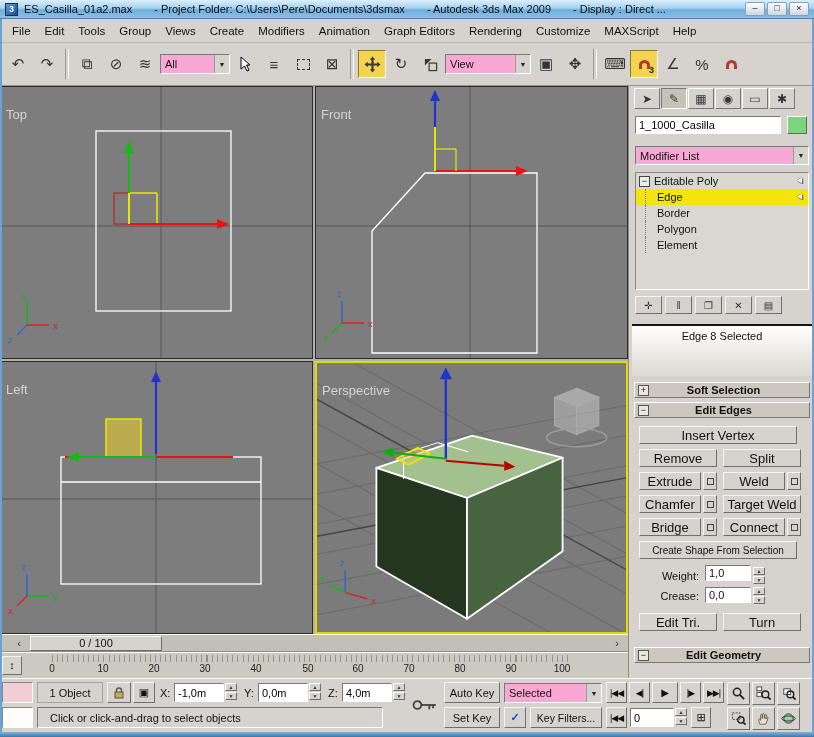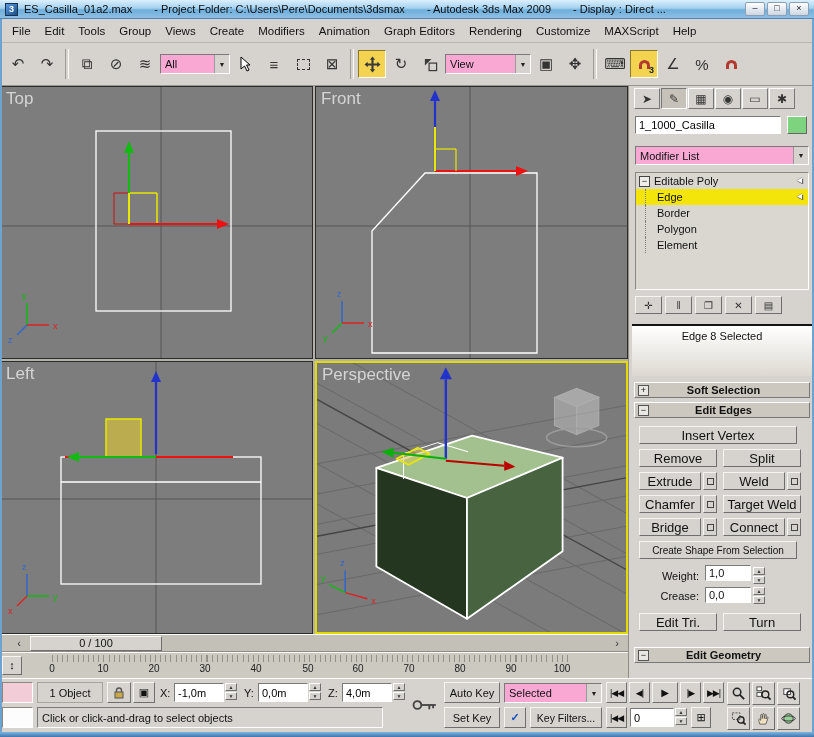--- a/index.html
+++ b/index.html
@@ -28,21 +28,21 @@
   .dd-val{flex:1;padding:3px 4px 0;white-space:nowrap;overflow:hidden}
   .dd-btn{width:15px;background:#d6d3ce;border-left:1px solid #9a9a9a;font-size:7px;display:flex;align-items:center;justify-content:center;color:#222}
   .dashedbox{width:13px;height:11px;border:1px dashed #333}
   .magnet{width:11px;height:9px;border:3px solid #b23a2e;border-bottom:none;border-radius:6px 6px 0 0;display:inline-block}
   .snapnum{position:absolute;right:3px;bottom:2px;font-size:9px;font-weight:bold;color:#123}
 
   
   .main{position:absolute;top:86px;left:0;width:628px;height:592px;background:#b4b1aa}
   .vp{position:absolute;background:#7d7d7d;border:1px solid #2c2c2c;overflow:hidden}
   .vp.active{border:2px solid #e3da00}
-  .vp-label{position:absolute;top:2px;left:5px;color:#d4d4d4;font-size:17px;z-index:3}
+  .vp-label{position:absolute;top:20px;left:5px;color:#d4d4d4;font-size:13px;z-index:3}
   .vp svg{position:absolute;inset:0;width:100%;height:100%}
   .vp-top{left:0;top:0;width:313px;height:273px}
   .vp-front{left:315px;top:0;width:313px;height:273px}
   .vp-left{left:0;top:275px;width:313px;height:273px}
   .vp-persp{left:315px;top:275px;width:313px;height:273px}
 
   
   .tslider{position:absolute;left:0;top:548px;width:628px;height:18px;background:#c3c0b8;border-top:1px solid #fcfbf9;border-bottom:1px solid #8f8c85}
   .tslider-btn{position:absolute;left:30px;top:1px;width:132px;height:15px;text-align:center;font-size:11px;line-height:13px}
   .ts-arrow{position:absolute;top:1px;width:14px;height:15px;text-align:center;font-size:11px;line-height:14px;color:#333}
@@ -75,21 +75,21 @@
   .sq{width:14px}
   .sq::after{content:"";width:5px;height:5px;border:1px solid #444;display:block}
   .cp-lbl{position:absolute;font-size:11px;text-align:right}
   .fld{background:#fff;border:1px solid;border-color:#7a7a7a #fff #fff #7a7a7a;font-size:11px;padding:1px 3px}
   .spin{position:absolute;display:flex;flex-direction:column;gap:1px}
   .spbtn{width:12px;height:8px;display:flex;align-items:center;justify-content:center;font-size:5px;color:#333;background:#d6d3ce;border:1px solid;border-color:#fff #6f6f6f #6f6f6f #fff}
 
   
   .statusbar{position:absolute;top:678px;left:0;right:0;height:54px;background:#d6d3ce;border-top:1px solid #fcfbf9}
   .sb{position:absolute;display:flex;align-items:center;justify-content:center;font-size:11px}
-  .sb-left{justify-content:flex-start;padding-left:4px}
+  .sb-left{justify-content:flex-start;padding-left:12px}
   .minilisten{position:absolute;border:1px solid;border-color:#8a877f #fff #fff #8a877f}
   .pink{background:#f2cdd7}.whitebx{background:#fdfdfd}
   .panel-lite{border:1px solid #a7a49d;background:#d6d3ce}
   .navbtn{position:absolute;width:23px;height:23px;display:flex;align-items:center;justify-content:center}
   .playtxt{font-size:9px;letter-spacing:-1px;white-space:nowrap}
   .bottomstrip{position:absolute;left:0;right:0;top:732px;height:5px;background:linear-gradient(#7db4e0,#3e77ad)}
   .sideL,.sideR{position:absolute;top:19px;bottom:5px;width:2px;background:#6fa3cf;z-index:9}
   .sideL{left:0}.sideR{right:0}
 </style>
 </head>

